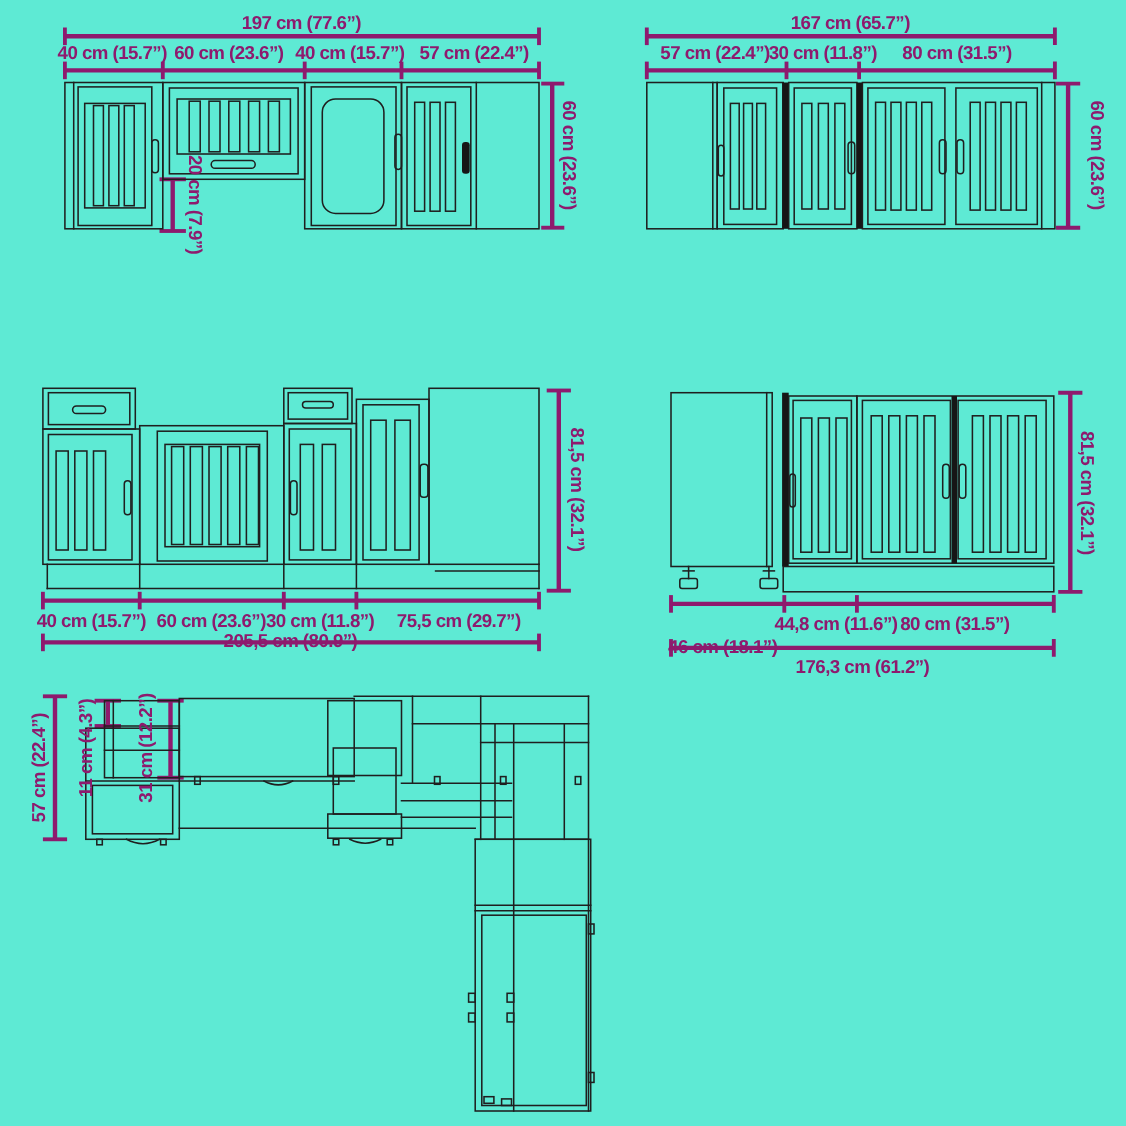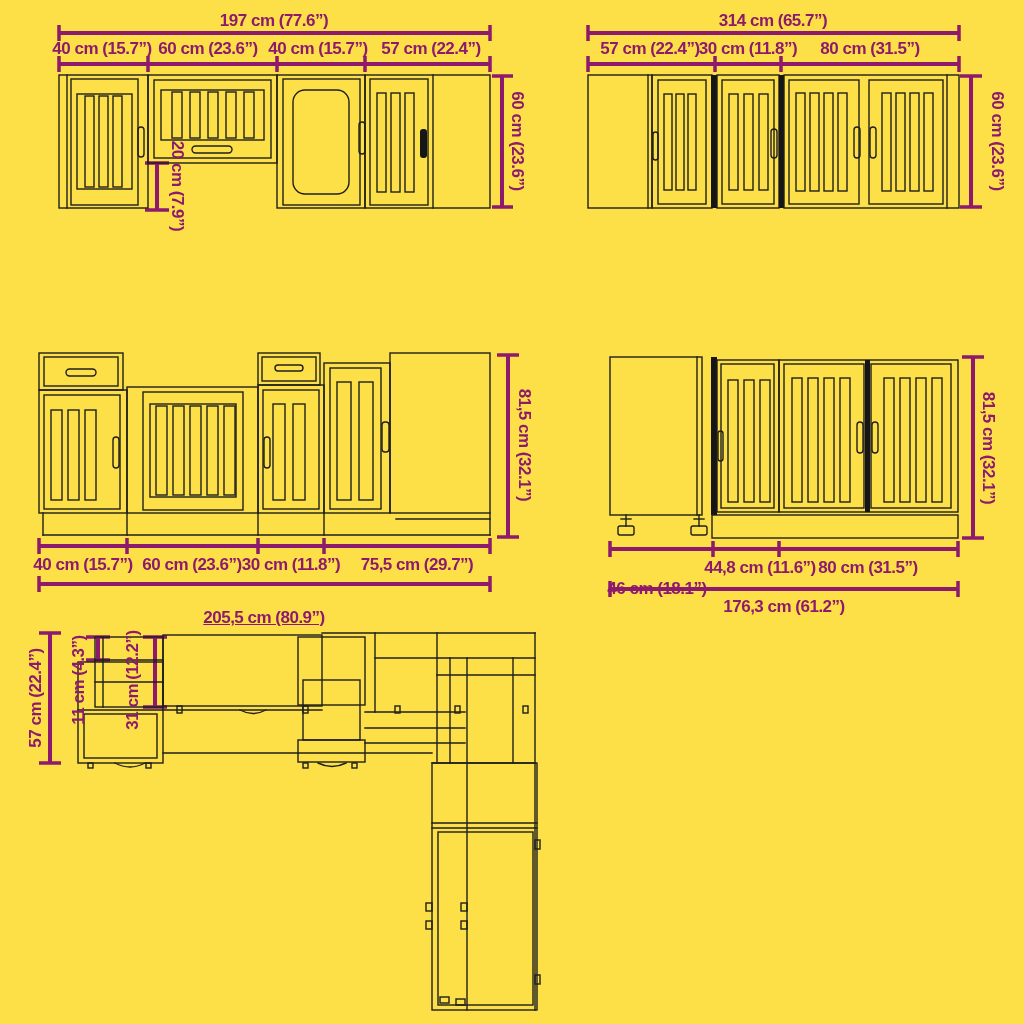--- a/index.html
+++ b/index.html
@@ -4,21 +4,21 @@
 <style>
   html, body {
     margin: 0; padding: 0;
     width: 1024px; height: 1024px;
     background: #ffffff;
     overflow: hidden;
   }
   #stage {
     position: relative;
     width: 1024px; height: 1024px;
-    background: #fde047;
+    background: #5eead4;
     font-family: "Liberation Sans", sans-serif;
   }
   #lineart { position: absolute; left: 0; top: 0; }
   .lbl {
     position: absolute;
     color: #8E1A6E;
     font-weight: 700;
     font-size: 17px;
     line-height: 20px;
     letter-spacing: -0.5px;
@@ -334,32 +334,32 @@
   </svg>
 
   <div class="lbl" style="left:174px; top:11px;  width:200px;">197 cm (77.6”)</div>
   <div class="lbl" style="left:32px;  top:39px;  width:140px;">40 cm (15.7”)</div>
   <div class="lbl" style="left:138px; top:39px;  width:140px;">60 cm (23.6”)</div>
   <div class="lbl" style="left:248px; top:39px;  width:140px;">40 cm (15.7”)</div>
   <div class="lbl" style="left:361px; top:39px;  width:140px;">57 cm (22.4”)</div>
   <div class="lbl rot90" style="left:447px; top:131px; width:140px;">60 cm (23.6”)</div>
   <div class="lbl rot90" style="left:117px; top:176px; width:120px;">20 cm (7.9”)</div>
 
-  <div class="lbl" style="left:673px; top:11px;  width:200px;">314 cm (65.7”)</div>
+  <div class="lbl" style="left:673px; top:11px;  width:200px;">167 cm (65.7”)</div>
   <div class="lbl" style="left:580px; top:39px;  width:140px;">57 cm (22.4”)</div>
   <div class="lbl" style="left:678px; top:39px;  width:140px;">30 cm (11.8”)</div>
   <div class="lbl" style="left:800px; top:39px;  width:140px;">80 cm (31.5”)</div>
   <div class="lbl rot90" style="left:927px; top:131px; width:140px;">60 cm (23.6”)</div>
 
   <div class="lbl rot90" style="left:444px; top:435px; width:160px;">81,5 cm (32.1”)</div>
   <div class="lbl" style="left:13px;  top:555px; width:140px;">40 cm (15.7”)</div>
   <div class="lbl" style="left:122px; top:555px; width:140px;">60 cm (23.6”)</div>
   <div class="lbl" style="left:221px; top:555px; width:140px;">30 cm (11.8”)</div>
   <div class="lbl" style="left:342px; top:555px; width:150px;">75,5 cm (29.7”)</div>
-  <div class="lbl" style="left:164px; top:608px; width:200px;text-decoration:underline;">205,5 cm (80.9”)</div>
+  <div class="lbl" style="left:164px; top:573px; width:200px;">205,5 cm (80.9”)</div>
 
   <div class="lbl rot90" style="left:908px; top:438px; width:160px;">81,5 cm (32.1”)</div>
   <div class="lbl" style="left:587px; top:579px; width:140px;">46 cm (18.1”)</div>
   <div class="lbl" style="left:685px; top:558px; width:150px;">44,8 cm (11.6”)</div>
   <div class="lbl" style="left:798px; top:558px; width:140px;">80 cm (31.5”)</div>
   <div class="lbl" style="left:684px; top:597px; width:200px;">176,3 cm (61.2”)</div>
 
   <div class="lbl rot270" style="left:-34px; top:688px; width:140px;">57 cm (22.4”)</div>
   <div class="lbl rot270" style="left:19px;  top:670px; width:120px;">11 cm (4.3”)</div>
   <div class="lbl rot270" style="left:63px;  top:670px; width:140px;">31 cm (12.2”)</div>

